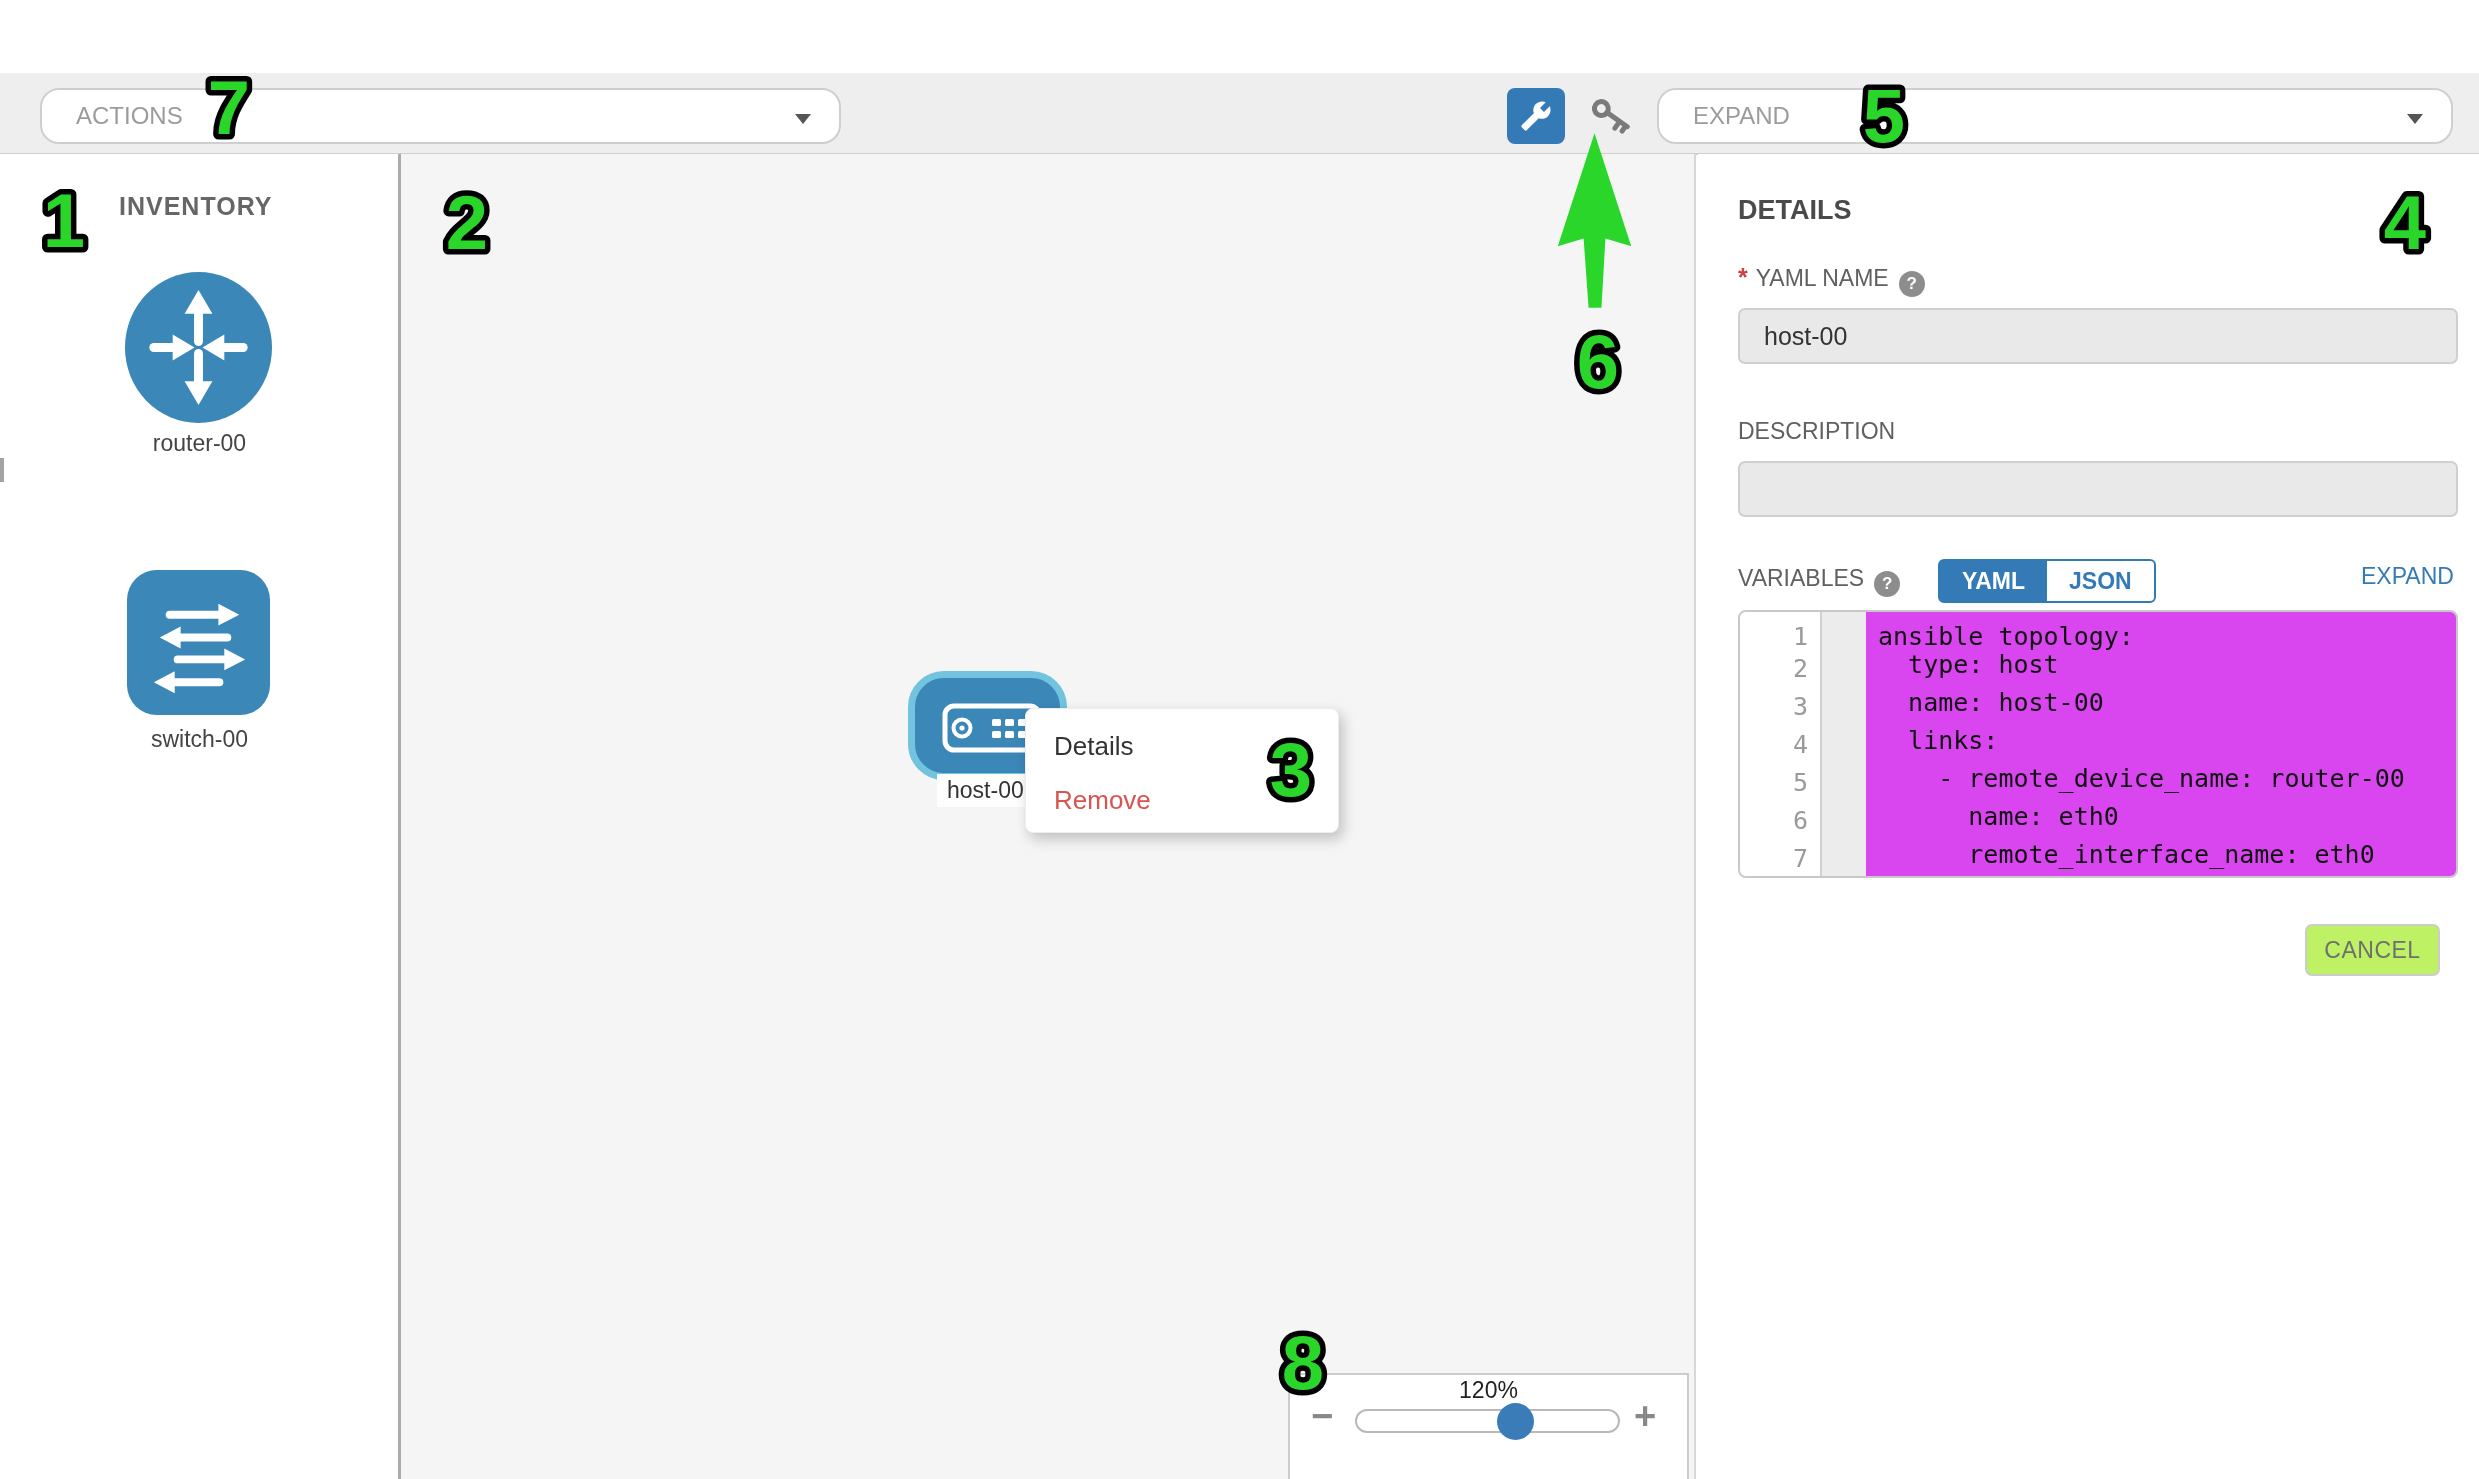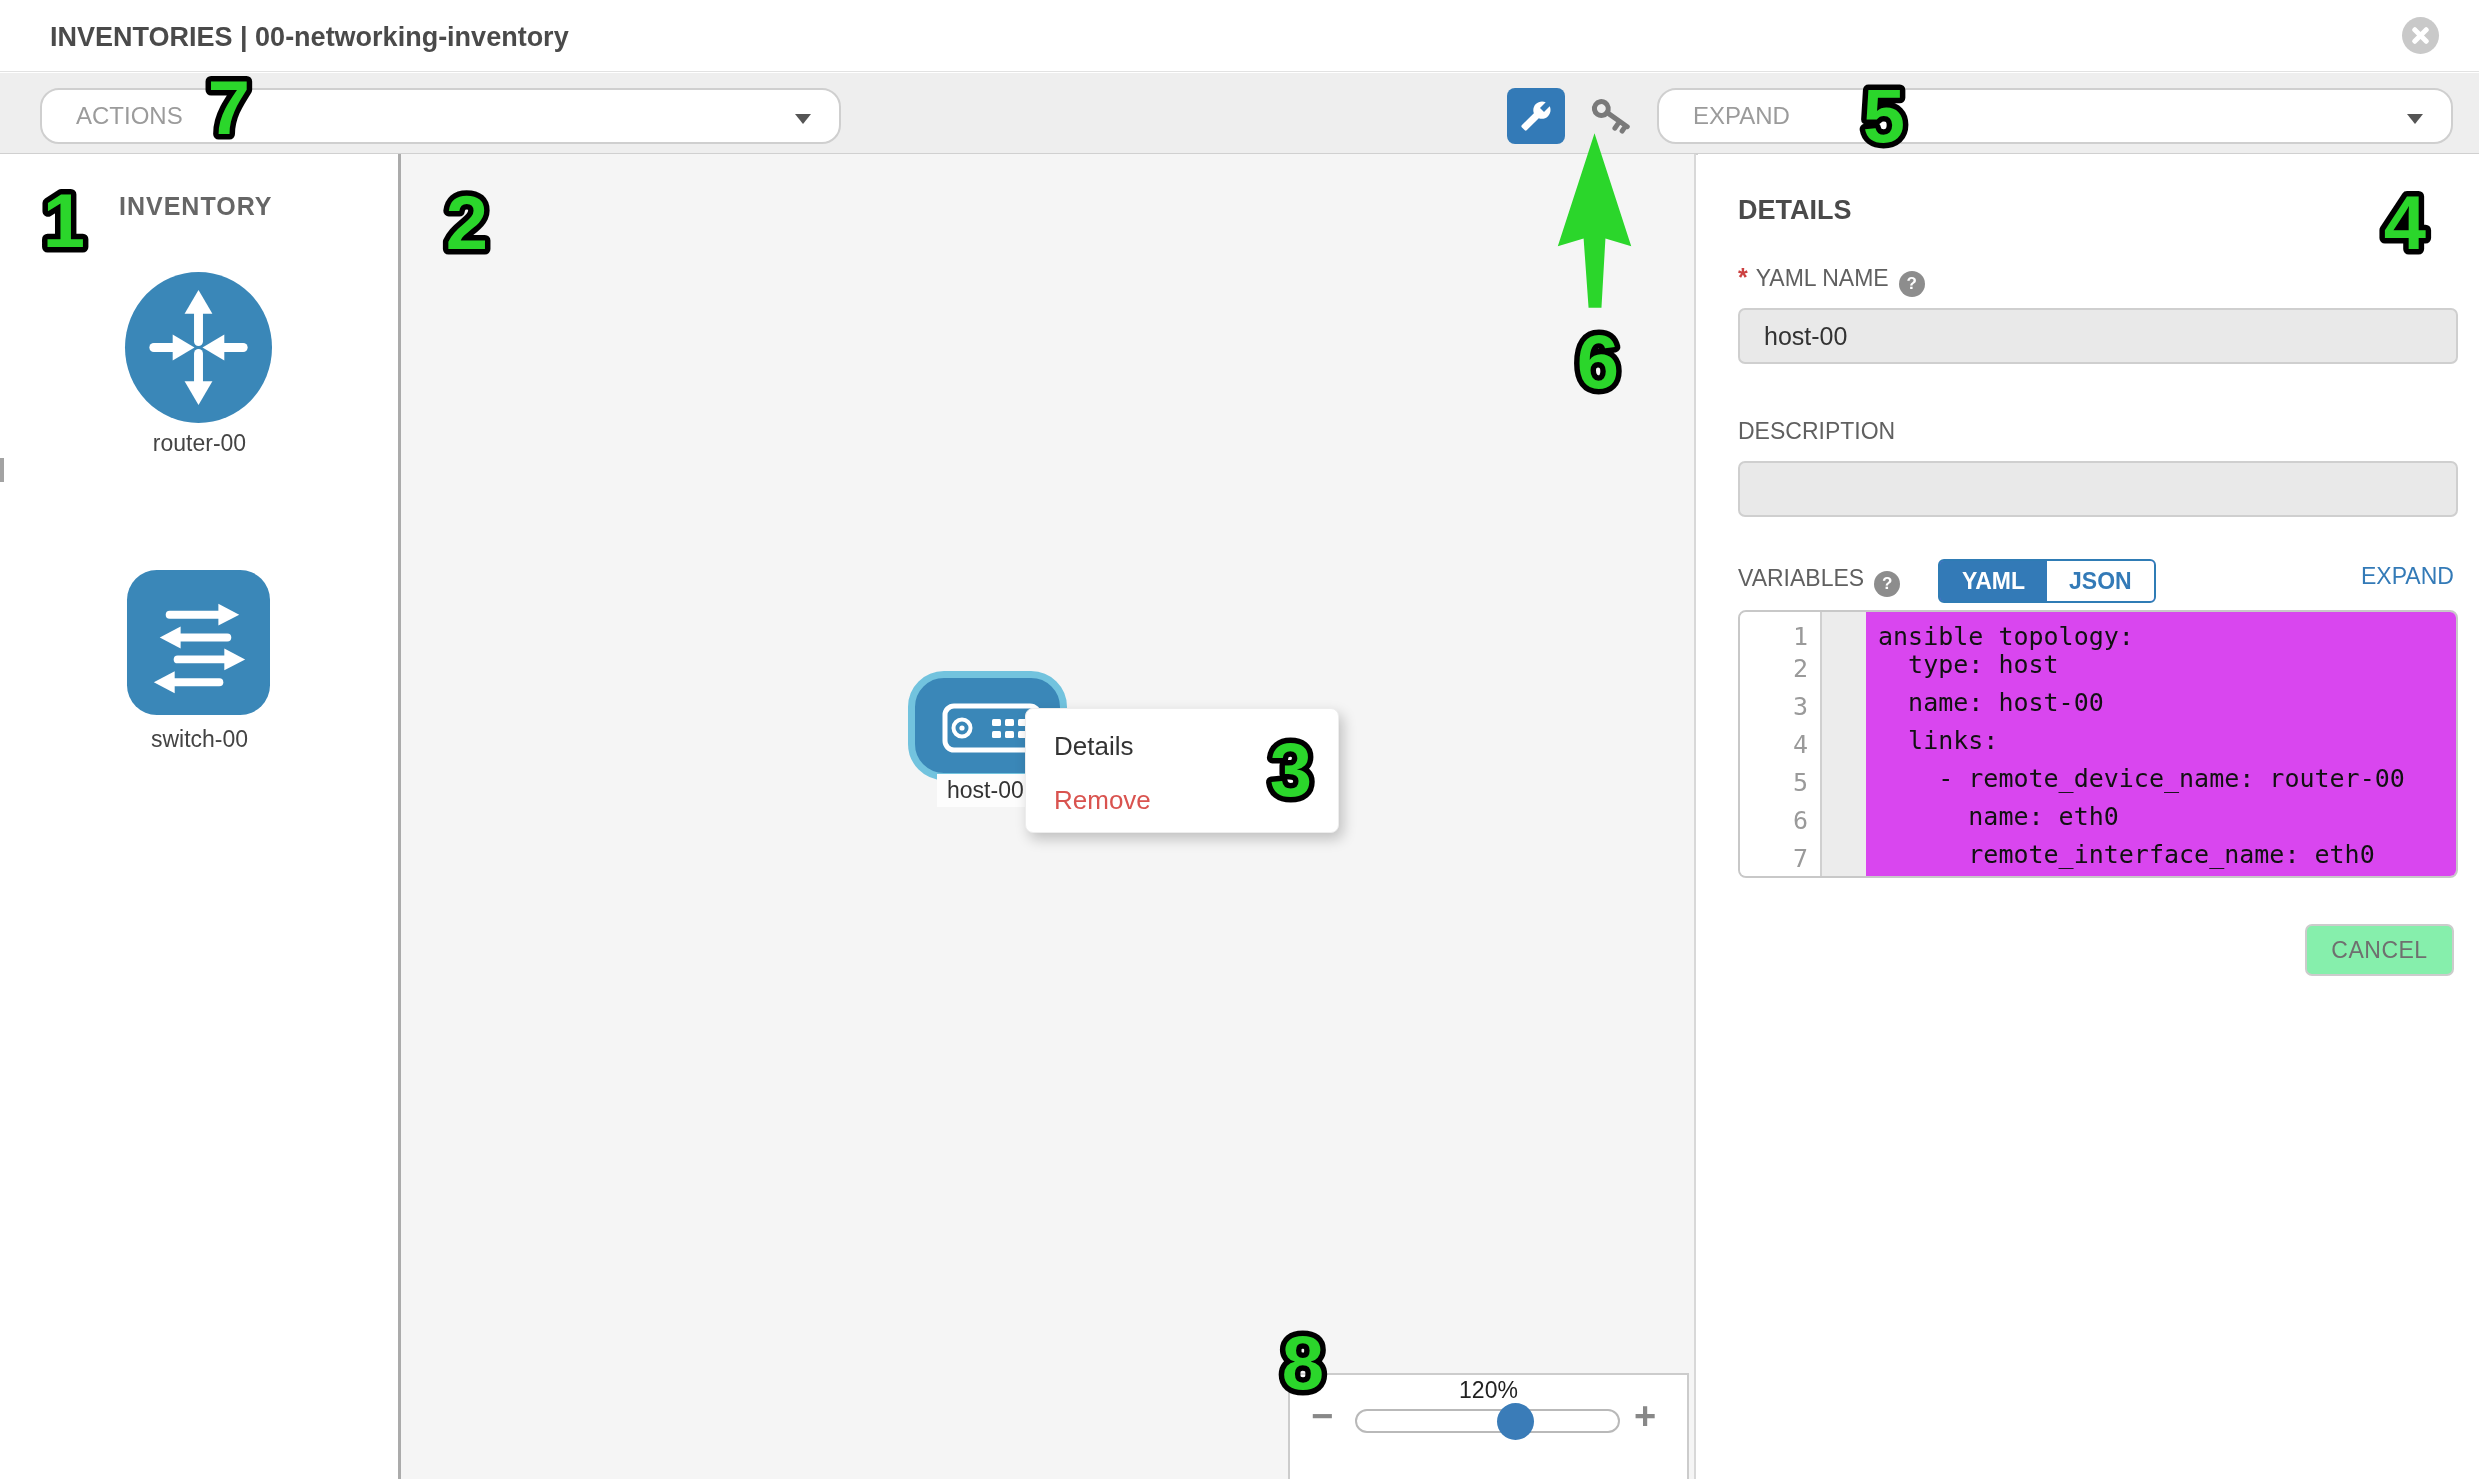--- a/index.html
+++ b/index.html
@@ -75,41 +75,34 @@
 
   .code-editor { left:1738px; top:610px; width:720px; height:268px; border:2px solid #c8c8c8; border-radius:8px;
                  overflow:hidden; background:#ececec; }
   .crow { display:flex; height:38px; }
   .cnum { width:82px; background:#fff; border-right:2px solid #d0d0d0; color:#9a9a9a;
           font-family:"DejaVu Sans Mono",monospace; font-size:25px; text-align:right; padding:4px 12px 0 0; }
   .ctext { flex:1; background:#d946ef; color:#111; font-family:"DejaVu Sans Mono",monospace;
            font-size:25px; white-space:pre; padding:0 0 0 12px;margin-left:44px; }
   .crow:first-child .cnum, .crow:first-child .ctext { padding-top:10px; }
 
-  .cancel-btn { left:2305px; top:924px; width:149px; height:52px; background:#86efac; border:2px solid #ccc; border-radius:7px;
+  .cancel-btn { left:2305px; top:924px; width:135px; height:52px; background:#bef264; border:2px solid #ccc; border-radius:7px;
                 font-size:23px; color:#6f6f6f; text-align:center; line-height:48px; letter-spacing:0.5px; cursor:pointer; }
 
   
   .ann { width:100px; height:100px; overflow:visible; pointer-events:none; }
   .ann text { font-family:"Liberation Sans",sans-serif; font-size:76px; font-weight:bold;
               fill:#2bd62b; stroke:#000; stroke-width:11px; paint-order:stroke; stroke-linejoin:round; }
   .arrow-svg { pointer-events:none; }
 </style>
 </head>
 <body>
 
 <div id="app">
 
-  <div class="abs header">
-    <div class="abs page-title">INVENTORIES | 00-networking-inventory</div>
-    <div class="abs close-btn">
-      <span class="bar b1"></span>
-      <span class="bar b2"></span>
-    </div>
-  </div>
 
   <div class="abs toolbar"></div>
   <div class="abs select-box actions-box">
     <span>ACTIONS</span>
     <span class="caret"></span>
   </div>
   <div class="abs wrench-btn">
     <svg width="32" height="32" viewBox="0 0 24 24">
       <path transform="scale(-1,1) translate(-24,0)" fill="#fff" d="M22.7 19l-9.1-9.1c.9-2.3.4-5-1.5-6.9C10.1 1 7.1.6 4.7 1.7L9 6 6 9 1.7 4.7C.6 7.1 1 10.1 3 12.1c1.9 1.9 4.6 2.4 6.9 1.5l9.1 9.1c.4.4 1 .4 1.4 0l2.3-2.3c.4-.4.4-1 0-1.4z"></path>
     </svg>

